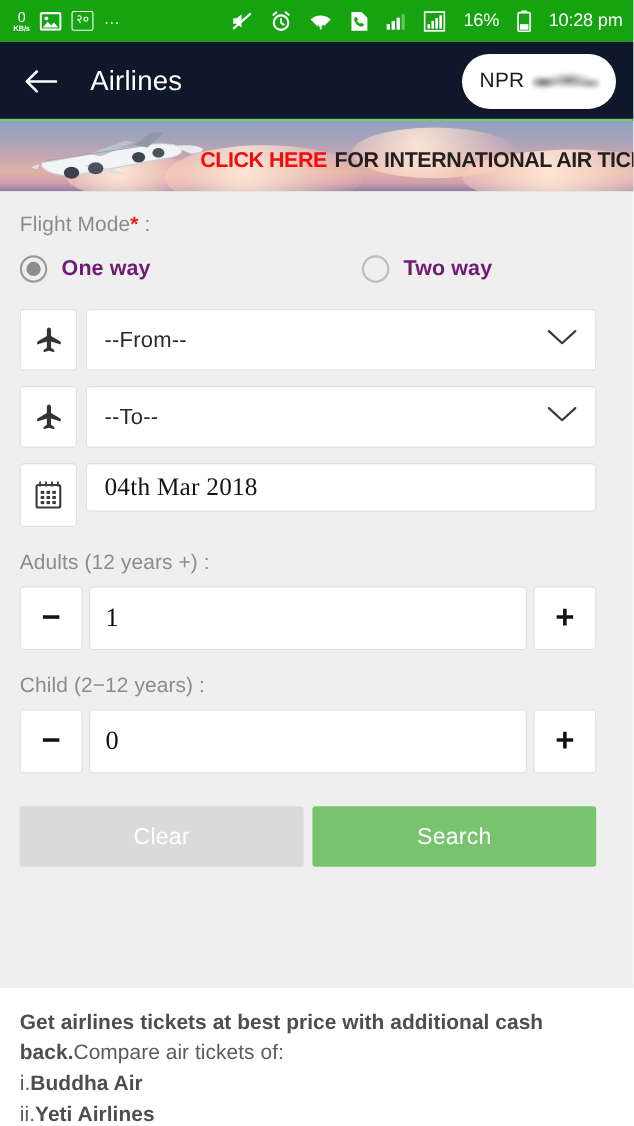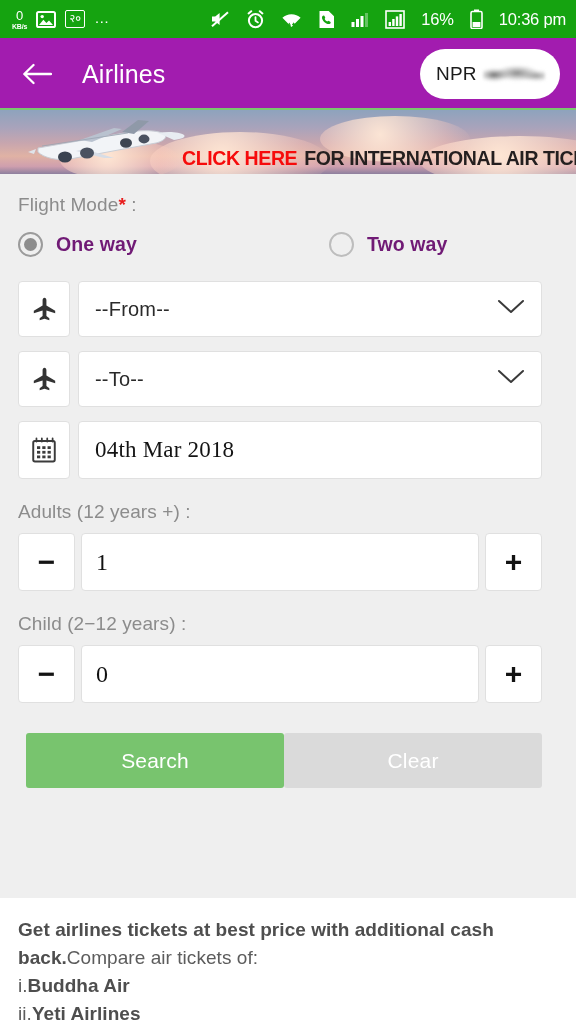--- a/index.html
+++ b/index.html
@@ -27,21 +27,21 @@
     border: 1.6px solid #ffffff; border-radius: 2px;
     font-size: 11px; line-height: 1; padding: 2px 3px 3px 3px;
     min-width: 20px; text-align: center; font-weight: 500;
   }
   .dots { font-size: 15px; letter-spacing: 1px; line-height: 1; margin-bottom: 4px; }
   .battery-pct { font-size: 16.5px; letter-spacing: -.2px; }
   .clock { font-size: 16.5px; letter-spacing: -.2px; }
 
   
   .appbar {
-    height: 72px; background: #a21caf; flex: 0 0 72px;
+    height: 72px; background: #0f172a; flex: 0 0 72px;
     display: flex; align-items: center; padding: 0 16px 0 20px; position: relative;
   }
   .appbar::after{
     content:""; position:absolute; left:0; right:0; bottom:0; height:2px; background:#7ac96f;
   }
   .back-arrow { width: 34px; height: 34px; display: flex; align-items: center; justify-content: center; cursor: pointer; }
   .appbar-title {
     color: #ffffff; font-size: 25px; font-weight: 400;
     margin-left: 28px; letter-spacing: .2px;
   }
@@ -70,21 +70,21 @@
     background: radial-gradient(circle at 40% 40%, rgba(255,232,214,.95), rgba(255,205,190,.35) 70%, rgba(255,205,190,0) 100%);
   }
   .c1 { width: 180px; height: 58px; left: 150px; top: 22px; }
   .c2 { width: 150px; height: 46px; left: 320px; top: 6px; }
   .c3 { width: 200px; height: 50px; left: 420px; top: 26px; }
   .c4 { width: 120px; height: 40px; left: 60px; top: 30px; }
   .banner .plane-photo {
     position: absolute; left: 18px; top: 8px; width: 190px; height: 52px;
   }
   .banner-text {
-    position: absolute; left: 182px; top: 16px; right: 6px; height: 100%;
+    position: absolute; left: 182px; top: 4px; right: 6px; height: 100%;
     display: flex; align-items: center; white-space: nowrap;
   }
   .bt-red { color: #f60b0b; font-weight: 700; font-size: 19.5px; letter-spacing: -.4px; }
   .bt-dark { color: #241f1f; font-weight: 700; font-size: 19.5px; letter-spacing: -.4px; margin-left: 7px; }
 
   
   .form {
     background: #efefef; flex: 0 0 auto; padding: 20px 34px 0 18px;
     height: 724px; position: relative;
   }
@@ -114,21 +114,21 @@
   }
   .select-box {
     flex: 1; height: 56px; background: #ffffff; border: 1px solid #e0e0e0; border-radius: 4px;
     margin-left: 8px; display: flex; align-items: center; padding: 0 16px; cursor: pointer;
   }
   .select-value { font-size: 20px; color: #2a2a2a; letter-spacing: .2px; }
   .caret { margin-left: auto; }
 
   .date-row { display: flex; align-items: stretch; margin-bottom: 10px; }
   .date-box {
-    flex: 1; height: 58px; background: #ffffff; border: 1px solid #e0e0e0; border-radius: 4px;
+    flex: 1; height: 44px; background: #ffffff; border: 1px solid #e0e0e0; border-radius: 4px;
     margin-left: 8px; display: flex; align-items: center; padding: 0 16px; cursor: pointer;
   }
   .date-value {
     font-size: 23px; color: #141414; font-family: "Liberation Serif", serif; letter-spacing: .2px;
   }
 
   .stepper { display: flex; align-items: stretch; margin-bottom: 8px; }
   .step-btn {
     width: 57px; height: 58px; background: #ffffff; border: 1px solid #e0e0e0; border-radius: 4px;
     display: flex; align-items: center; justify-content: center; cursor: pointer;
@@ -227,21 +227,21 @@
           </svg>
       </span>
       <span class="battery-pct">16%</span>
       <span class="ic">
         <svg width="13" height="20" viewBox="0 0 13 20">
             <rect x="4" y="0.5" width="5" height="2" fill="#fff"></rect>
             <rect x="1" y="2.5" width="11" height="17" rx="1.4" fill="none" stroke="#fff" stroke-width="1.6"></rect>
             <rect x="2.6" y="13" width="7.8" height="5" fill="#fff"></rect>
           </svg>
       </span>
-      <span class="clock">10:36 pm</span>
+      <span class="clock">10:28 pm</span>
     </div>
   </div>
 
   <div class="appbar">
     <div class="back-arrow">
       <svg width="30" height="22" viewBox="0 0 30 22">
           <path d="M29 11H2.5M11.5 2L2.3 11l9.2 9" stroke="#fff" stroke-width="2.3" fill="none" stroke-linecap="round" stroke-linejoin="round"></path>
         </svg>
     </div>
     <div class="appbar-title">Airlines</div>
@@ -362,22 +362,22 @@
 
     <div class="stepper">
       <div class="step-btn">−</div>
       <div class="step-value-box">
         <span class="step-value">0</span>
       </div>
       <div class="step-btn">+</div>
     </div>
 
     <div class="btn-row">
+      <div class="btn btn-clear">Clear</div>
       <div class="btn btn-search">Search</div>
-      <div class="btn btn-clear">Clear</div>
     </div>
   </div>
 
   <div class="footer">
     <div class="footer-p">
       <b>Get airlines tickets at best price with additional cash back.</b><span>Compare air tickets of:</span>
     </div>
     <div class="footer-li">
       <span class="num">i.</span><span>Buddha Air</span>
     </div>

